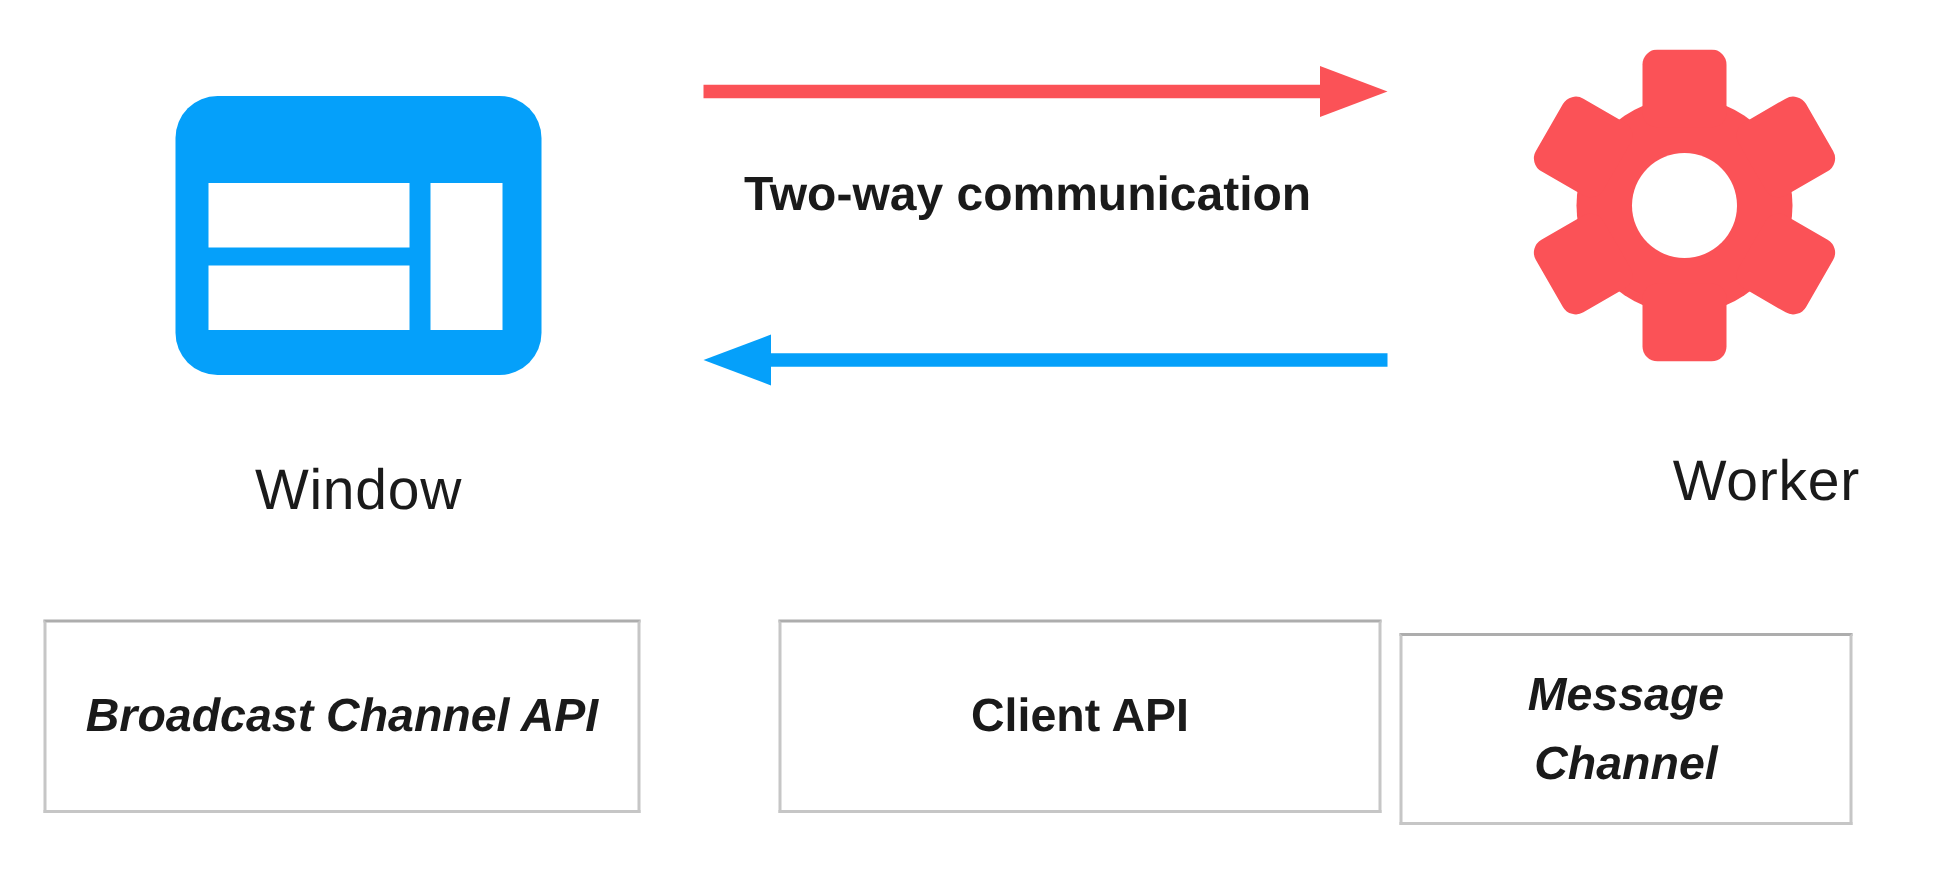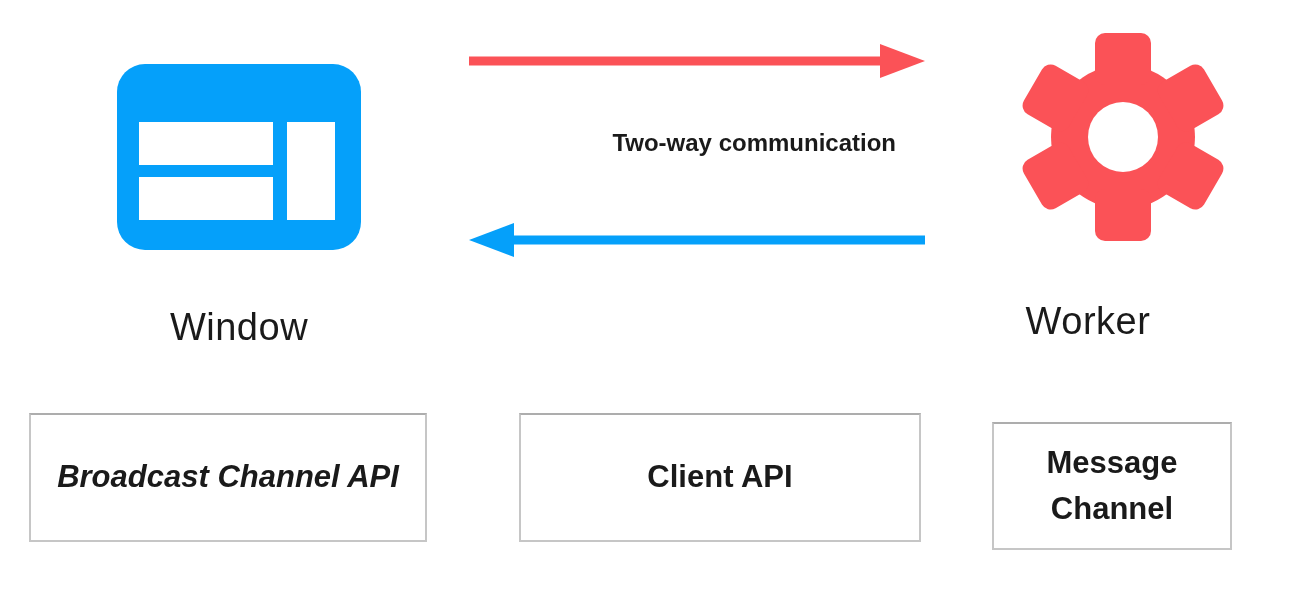--- a/index.html
+++ b/index.html
@@ -39,37 +39,37 @@
   
   .node-label {
     position: absolute;
     font-size: 38px;
     font-weight: normal;
     color: var(--text);
     text-align: center;
     letter-spacing: 0.5px;
   }
   .window-label { left: 107px;  top: 306px; width: 264px; }
-  .worker-label { left: 972px; top: 300px; width: 232px; }
+  .worker-label { left: 1008px; top: 300px; width: 232px; text-align: right; }
 
   
   .arrow { position: absolute; width: 458px; height: 36px; }
   .arrow-right { left: 468px; top: 43px; }
   .arrow-left  { left: 468px; top: 222px; }
 
   
   .comm-label {
     position: absolute;
-    left: 496px; top: 118px;
+    left: 496px; top: 104px;
     width: 400px;
-    font-size: 24px;
+    font-size: 32px;
     line-height: 50px;
     font-weight: bold;
     color: var(--text);
-    text-align: right;
+    text-align: left;
   }
 
   
   .api-box {
     position: absolute;
     background: #ffffff;
     border: 2px solid var(--box-border);
     border-top-color: #adadad;
     box-sizing: border-box;
     display: flex;
@@ -77,21 +77,21 @@
     justify-content: center;
     text-align: center;
     font-size: 31px;
     line-height: 1.5;
     font-weight: bold;
     color: var(--text);
     padding: 0 20px;
   }
   .api-box-1 { left: 29px;  top: 413px; width: 398px; height: 129px; font-style: italic; }
   .api-box-2 { left: 487px; top: 413px; width: 402px; height: 129px; margin-left: 32px; }
-  .api-box-3 { left: 992px; top: 422px; width: 240px; height: 128px; }
+  .api-box-3 { left: 933px; top: 422px; width: 302px; height: 128px; font-style: italic; }
 </style>
 </head>
 <body>
 
 <div class="canvas">
 
   <div class="window-icon">
     <div class="pane pane-row-1"></div>
     <div class="pane pane-row-2"></div>
     <div class="pane pane-side"></div>

